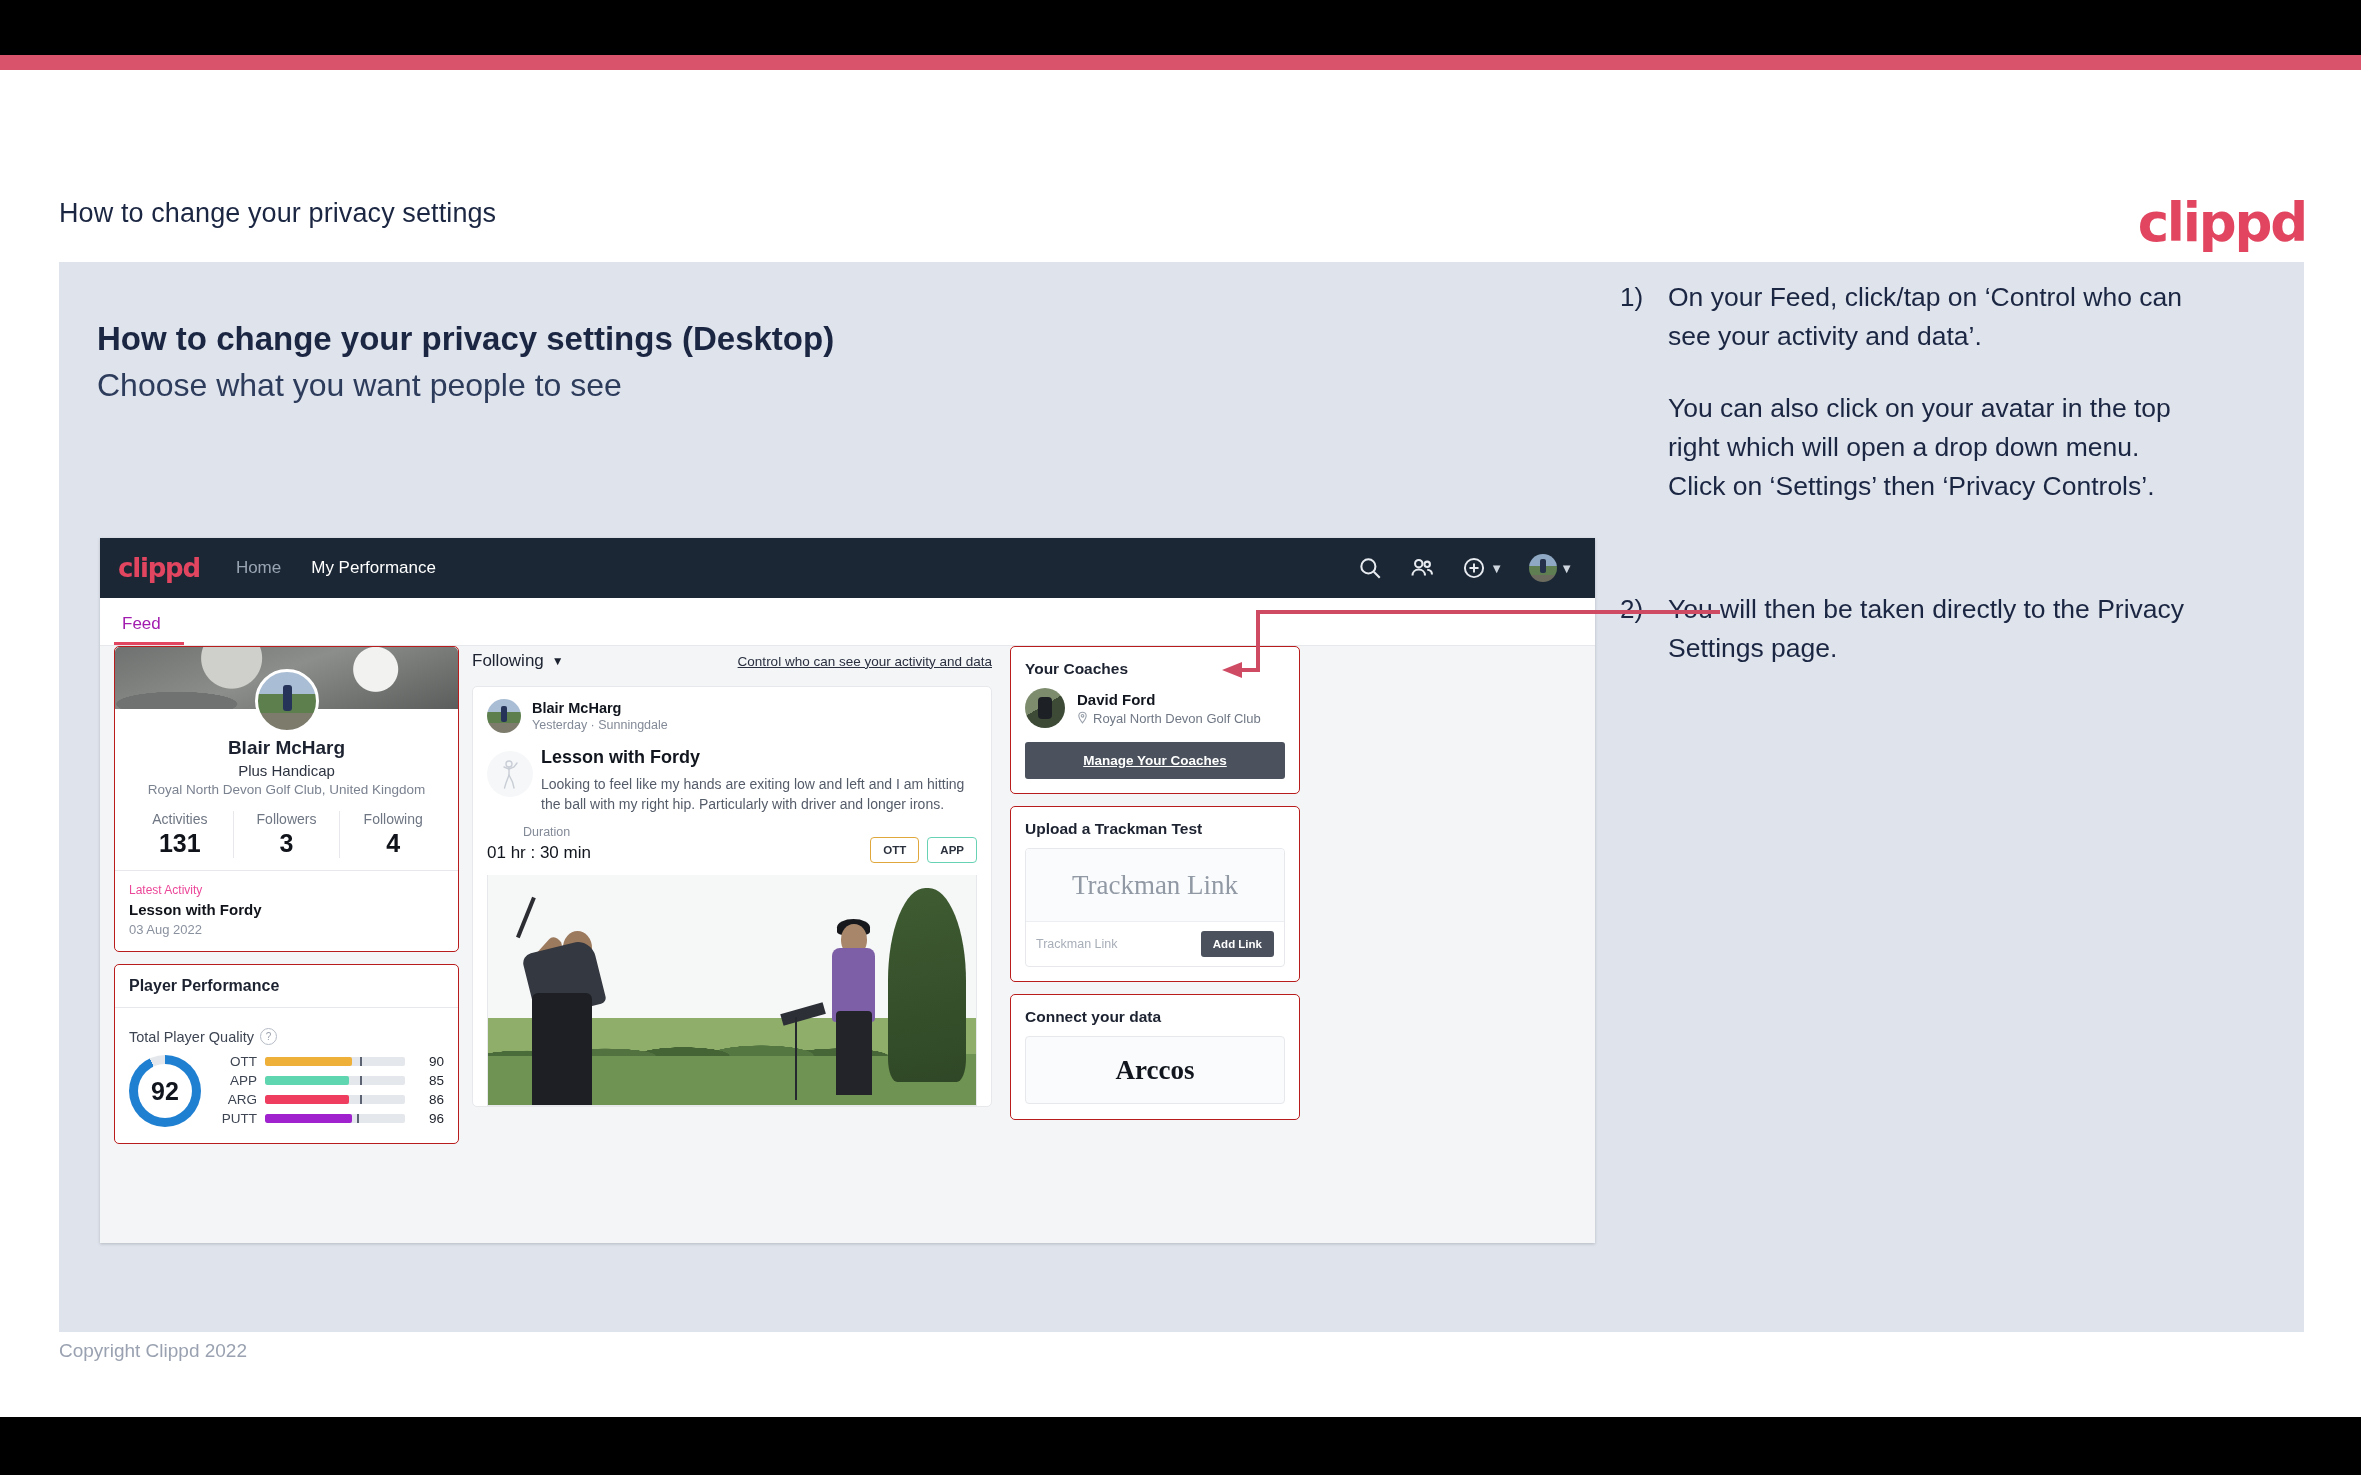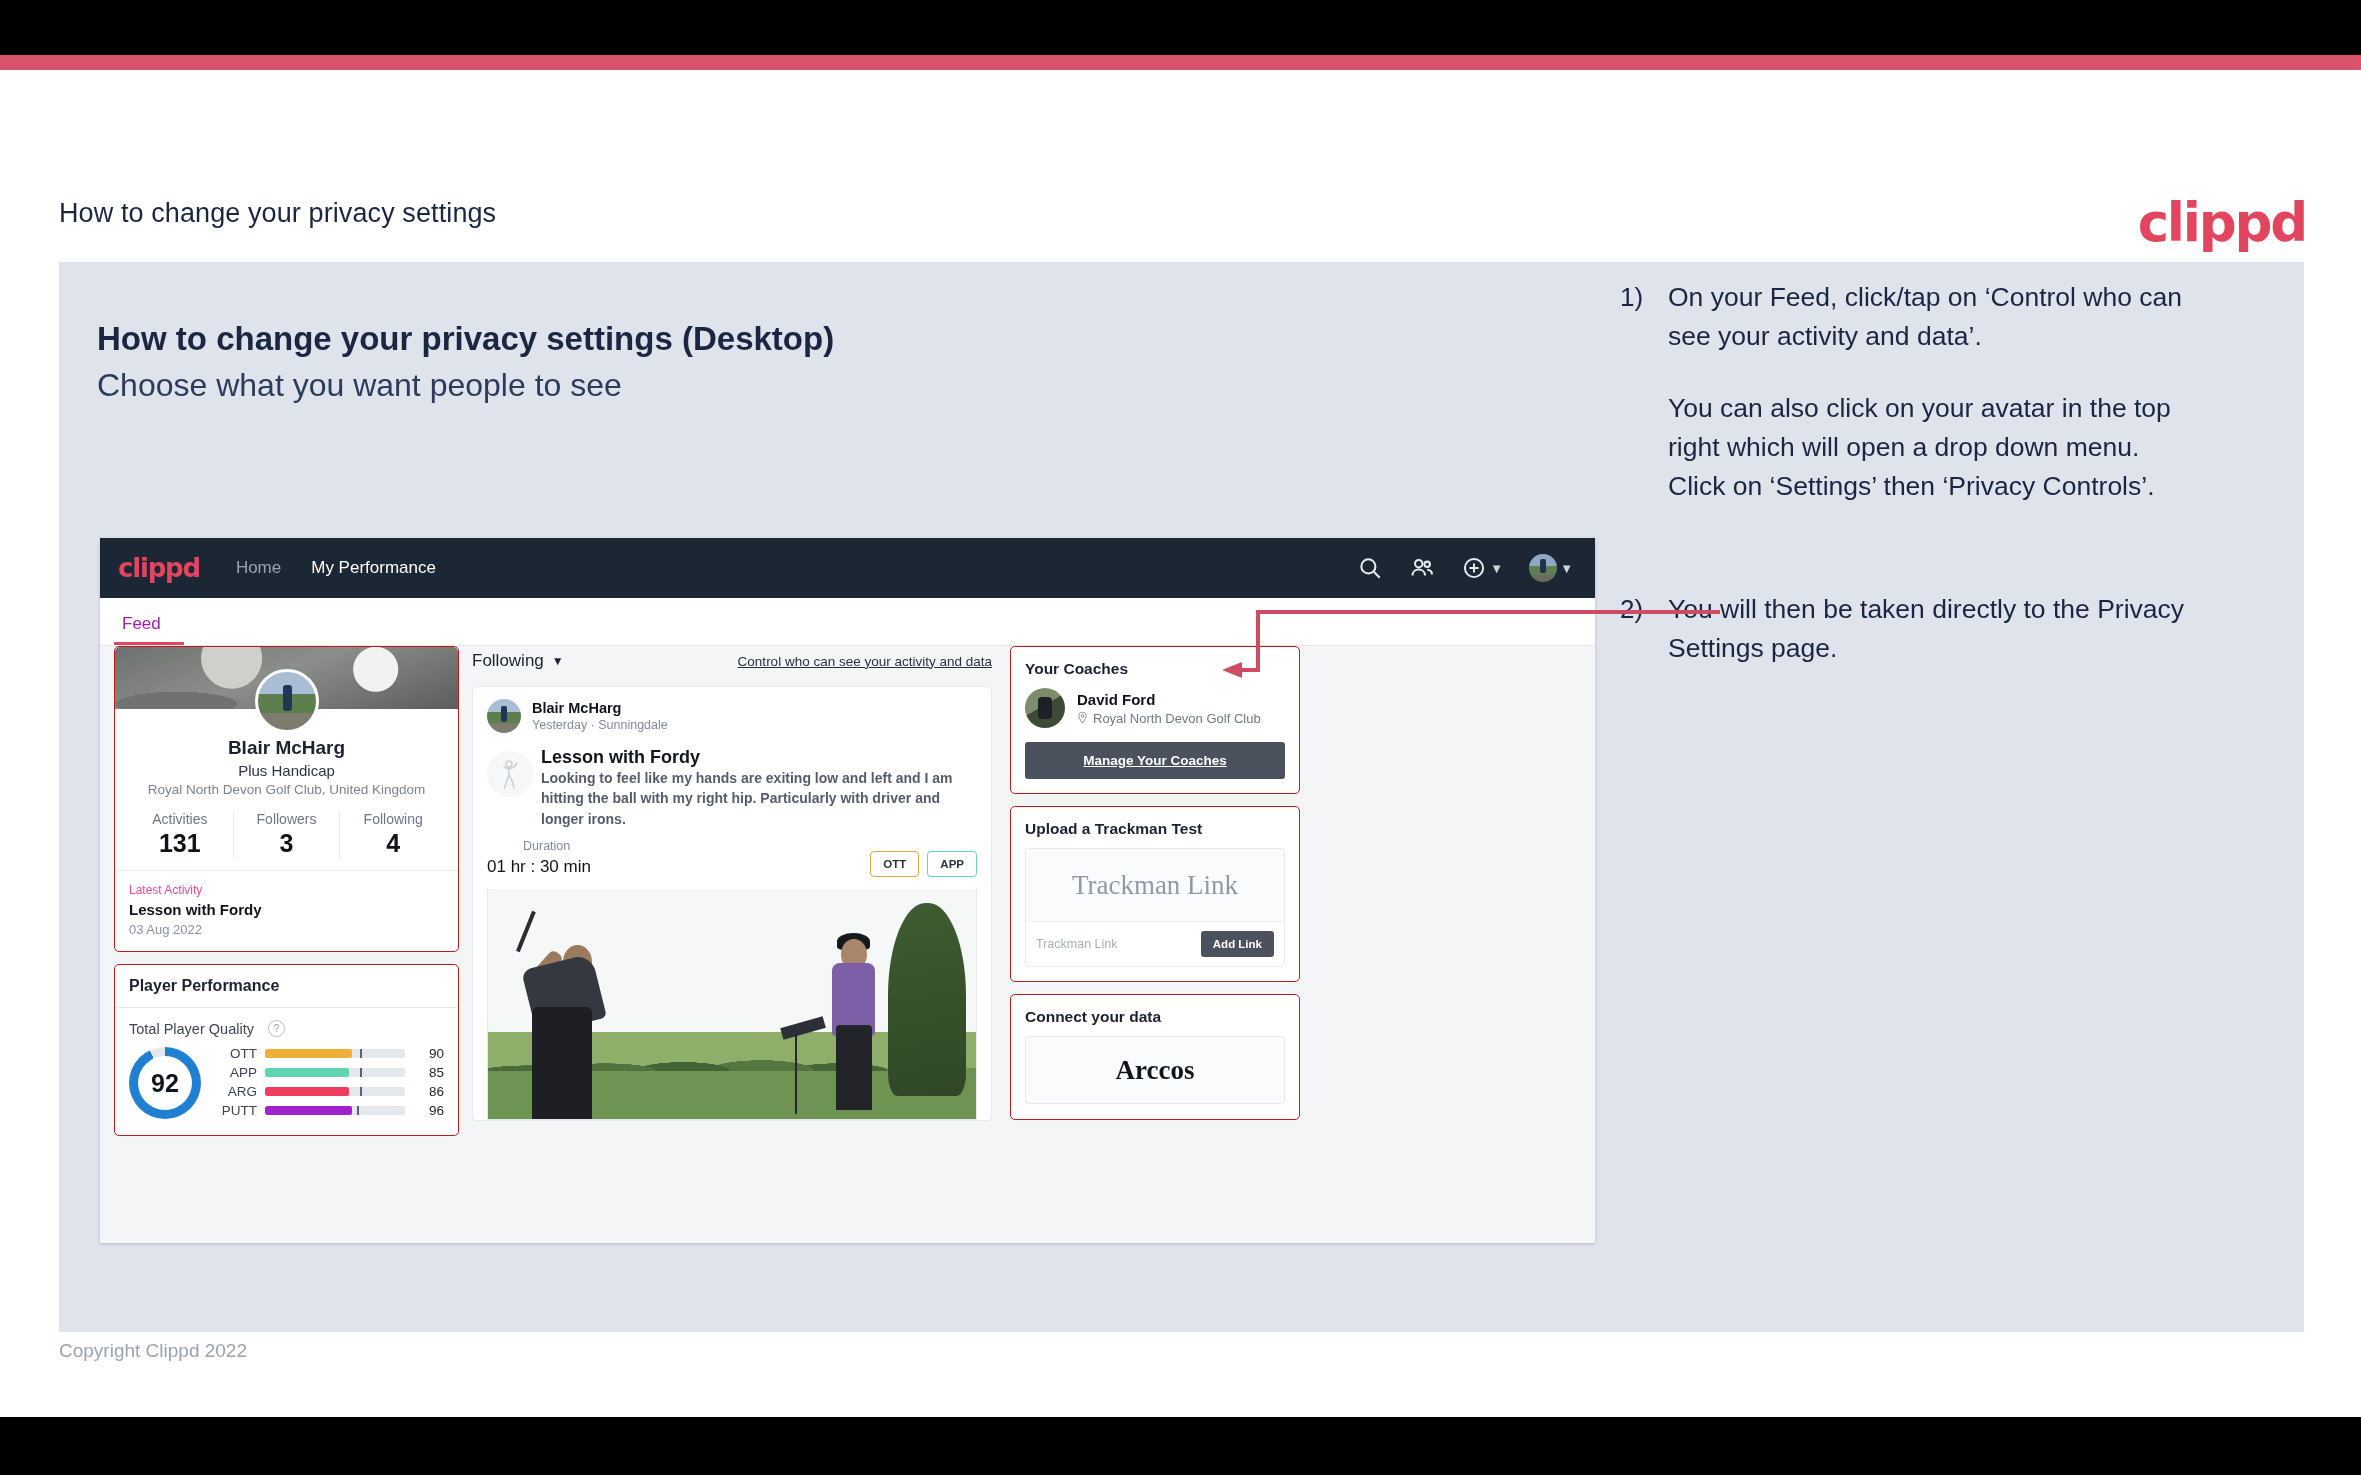--- a/index.html
+++ b/index.html
@@ -145,21 +145,21 @@
   .p-stat-val{font-size:25px;font-weight:700;color:#10131a;margin-top:2px;}
   .p-divider{border-top:1px solid #e6e8ec;}
   .p-latest{padding:12px 14px 14px;text-align:left;}
   .p-latest-label{font-size:12px;color:#ec4899;}
   .p-latest-title{font-size:15px;font-weight:700;color:#10131a;margin-top:4px;}
   .p-latest-date{font-size:13px;color:#8a919e;margin-top:4px;}
 
   .perf-card{margin-top:12px;}
   .perf-head{padding:12px 14px;border-bottom:1px solid #e6e8ec;font-size:16px;font-weight:700;color:#1c2230;}
   .perf-body{padding:12px 14px 14px;}
-  .tpq-row{display:flex;align-items:center;gap:14px;font-size:14.5px;color:#3d4452;}
+  .tpq-row{display:flex;align-items:center;gap:6px;font-size:14.5px;color:#3d4452;margin-top:8px;}
   .q-mark{
     width:15px;height:15px;border-radius:50%;border:1.5px solid #b6bcc6;
     font-size:10px;color:#9aa1ac;display:inline-flex;align-items:center;justify-content:center;
   }
   .perf-main{display:flex;align-items:center;margin-top:8px;}
   .ring{
     width:72px;height:72px;border-radius:50%;
     background:conic-gradient(#1f7fd0 0 93%, #e4e7eb 93% 100%);
     display:flex;align-items:center;justify-content:center;position:relative;
   }
@@ -194,21 +194,21 @@
   .post-head-txt{margin-left:11px;}
   .post-author{font-size:14.5px;font-weight:700;color:#11151d;}
   .post-meta{font-size:12.5px;color:#838a97;margin-top:2px;}
   .post-main{display:flex;padding:4px 14px 0;}
   .swing-ico{
     width:46px;flex:0 0 46px;height:46px;border-radius:50%;background:#f6f7f8;
     display:flex;align-items:center;justify-content:center;margin-top:10px;
   }
   .post-txt{margin-left:8px;flex:1;}
   .post-title{font-size:18px;font-weight:700;color:#11151d;margin-top:6px;}
-  .post-desc{font-size:14px;color:#555c69;line-height:1.45;margin-top:0;font-weight:bold;}
+  .post-desc{font-size:14px;color:#555c69;line-height:1.45;margin-top:6px;}
   .post-foot{display:flex;align-items:flex-end;padding:10px 14px 12px;}
   .dur-label{font-size:12.5px;color:#838a97;margin-left:36px;}
   .dur-val{font-size:17px;color:#11151d;margin-top:4px;}
   .badges{margin-left:auto;display:flex;gap:8px;}
   .badge{
     font-size:11.5px;font-weight:700;color:#2b313d;
     padding:6px 12px;border-radius:4px;background:#fff;
   }
   .badge-ott{border:1.5px solid #e0a83c;}
   .badge-app{border:1.5px solid #68d3b4;}

